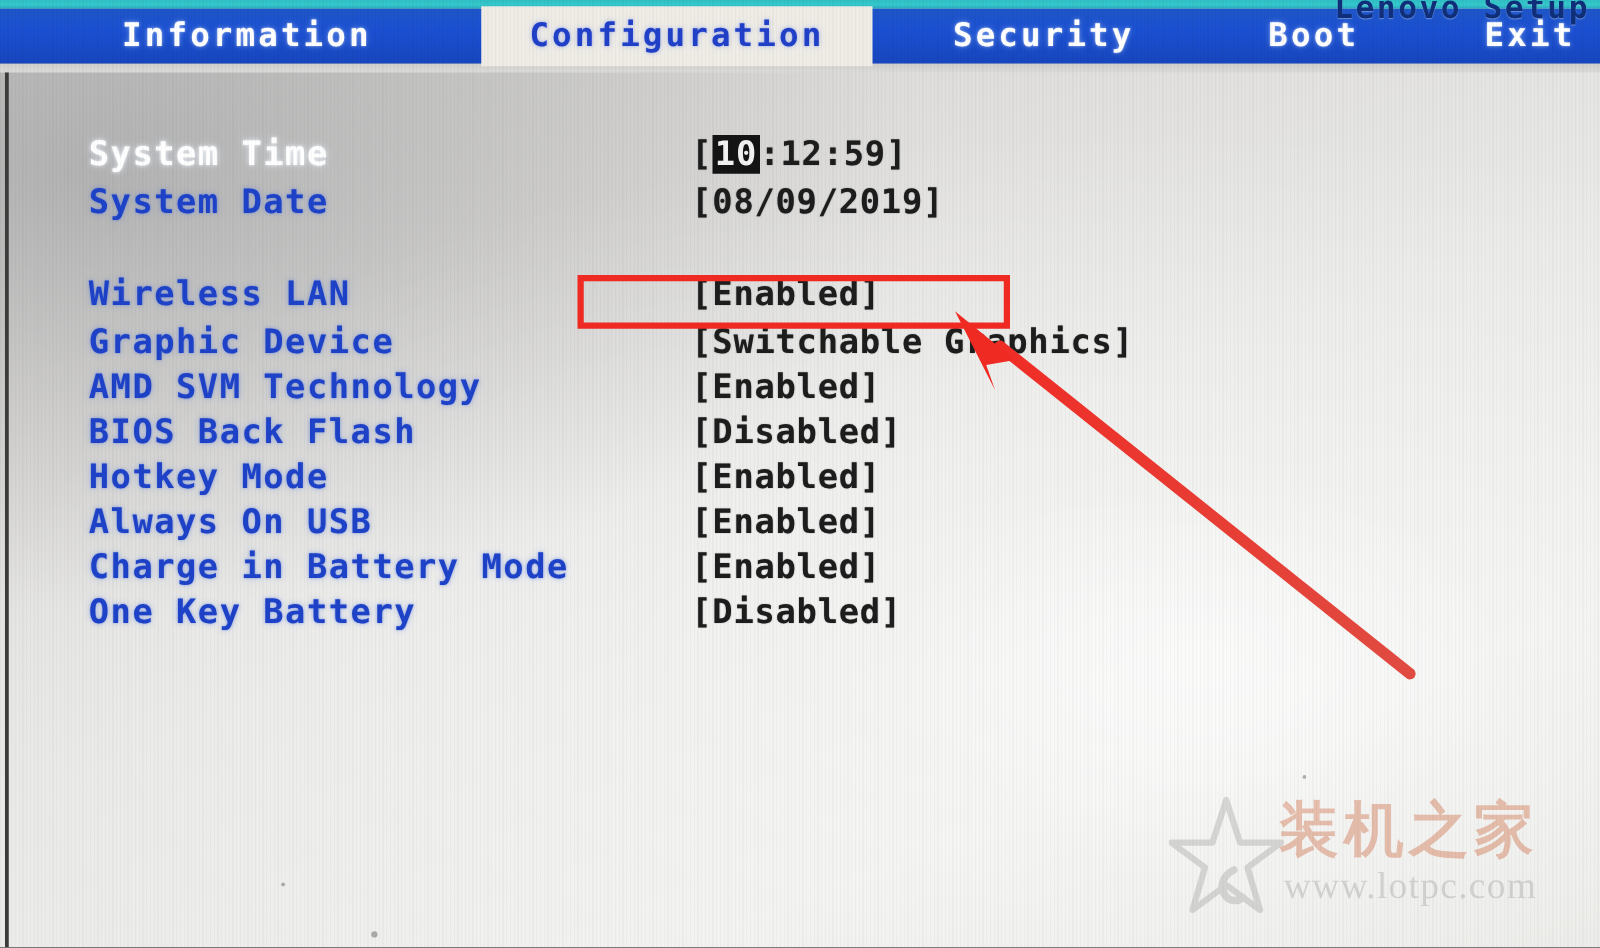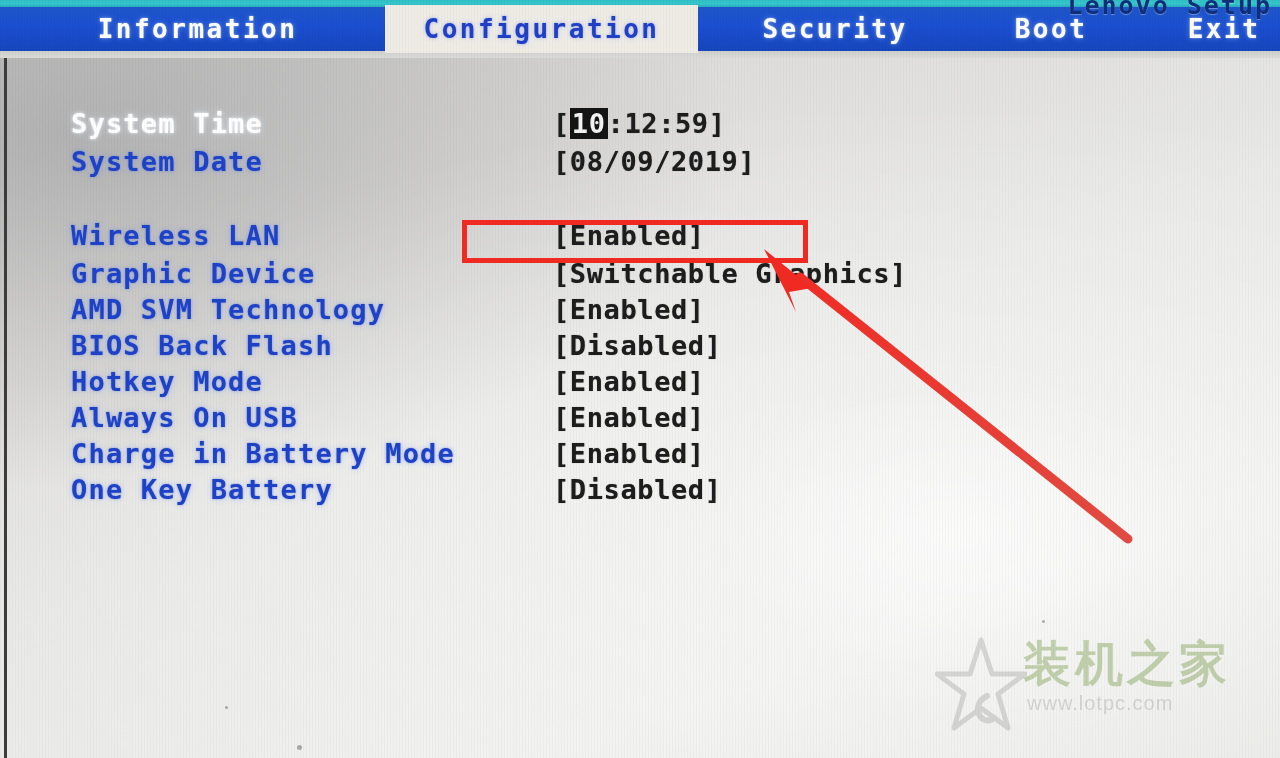--- a/index.html
+++ b/index.html
@@ -181,29 +181,29 @@
     left: 0; top: 4px;
   }
   .wm-cn {
     position: absolute;
     left: 88px;
     top: 2px;
     font-family: "DejaVu Sans", "Liberation Sans", sans-serif;
     font-size: 48px;
     font-weight: bold;
     letter-spacing: 4px;
-    color: #4d7c0f;
+    color: #c2410c;
     white-space: nowrap;
   }
   .wm-url {
     position: absolute;
     left: 92px;
     top: 62px;
-    font-family: Liberation Sans, sans-serif;
-    font-size: 20px;
+    font-family: Liberation Serif, serif;
+    font-size: 30px;
     letter-spacing: 1px;
     color: #8a8a88;
     white-space: nowrap;
   }
 
   
   .speck {
     position: absolute;
     background: #6f6f6c;
     border-radius: 50%;

